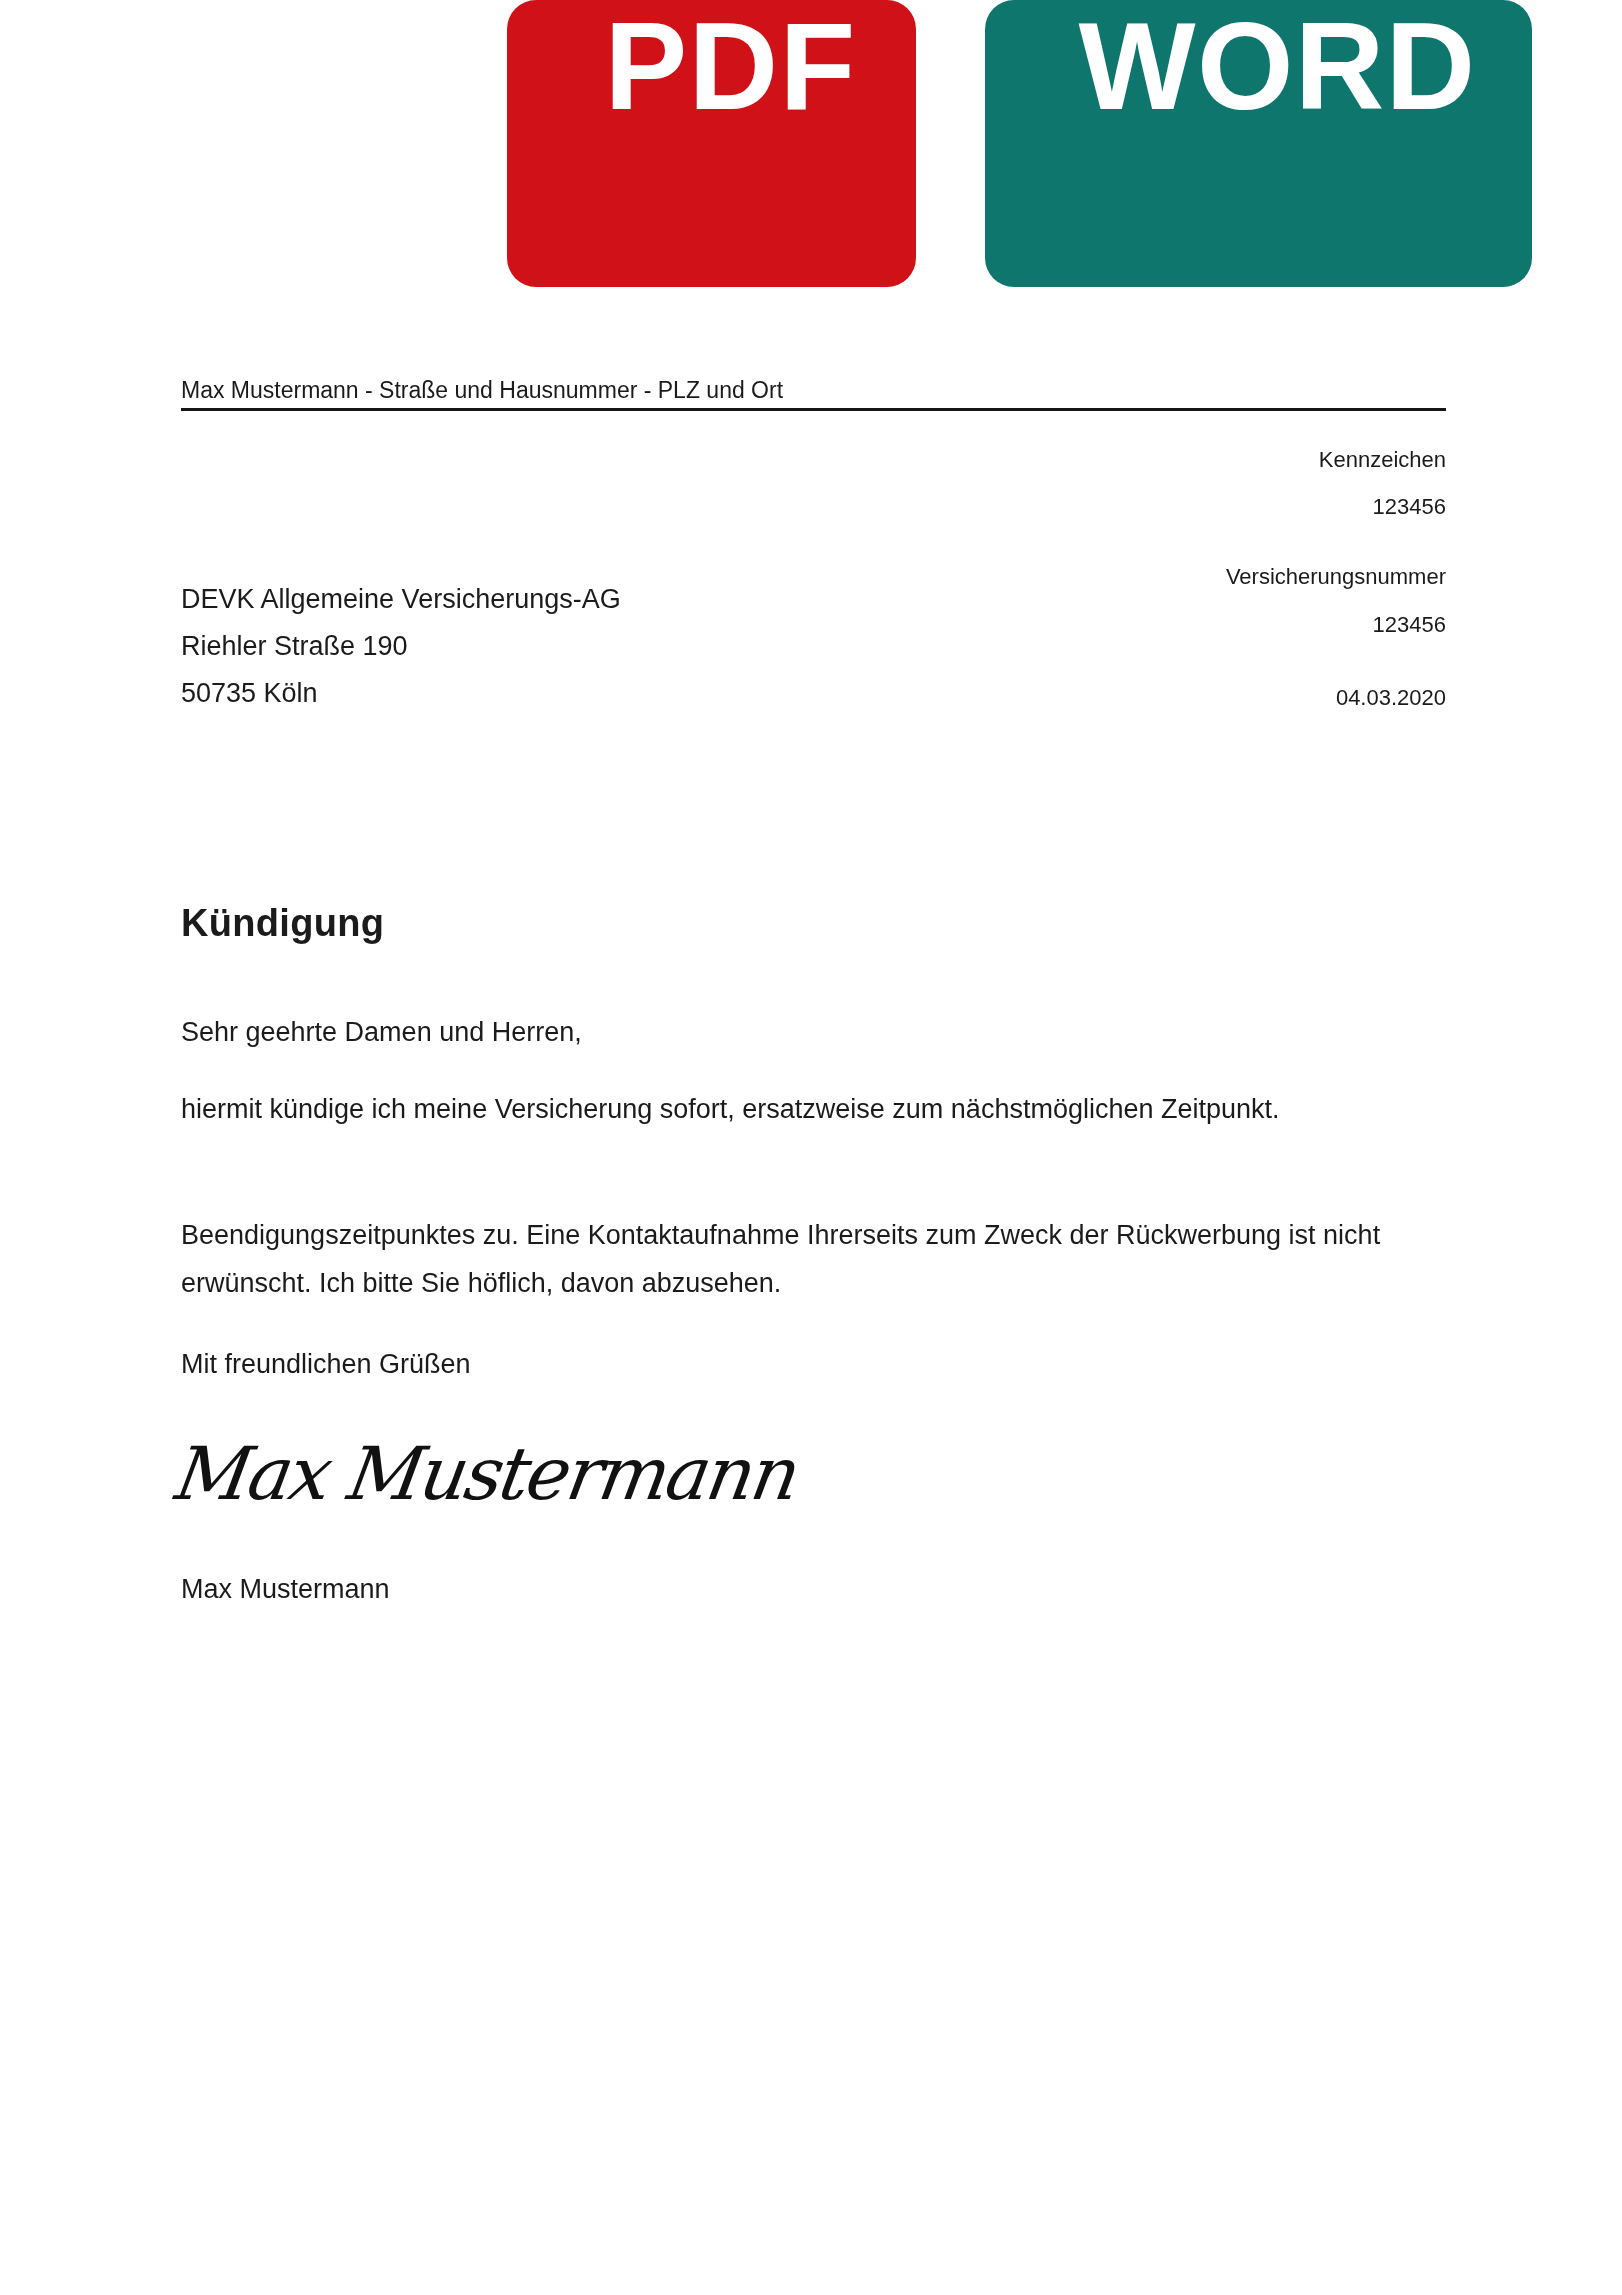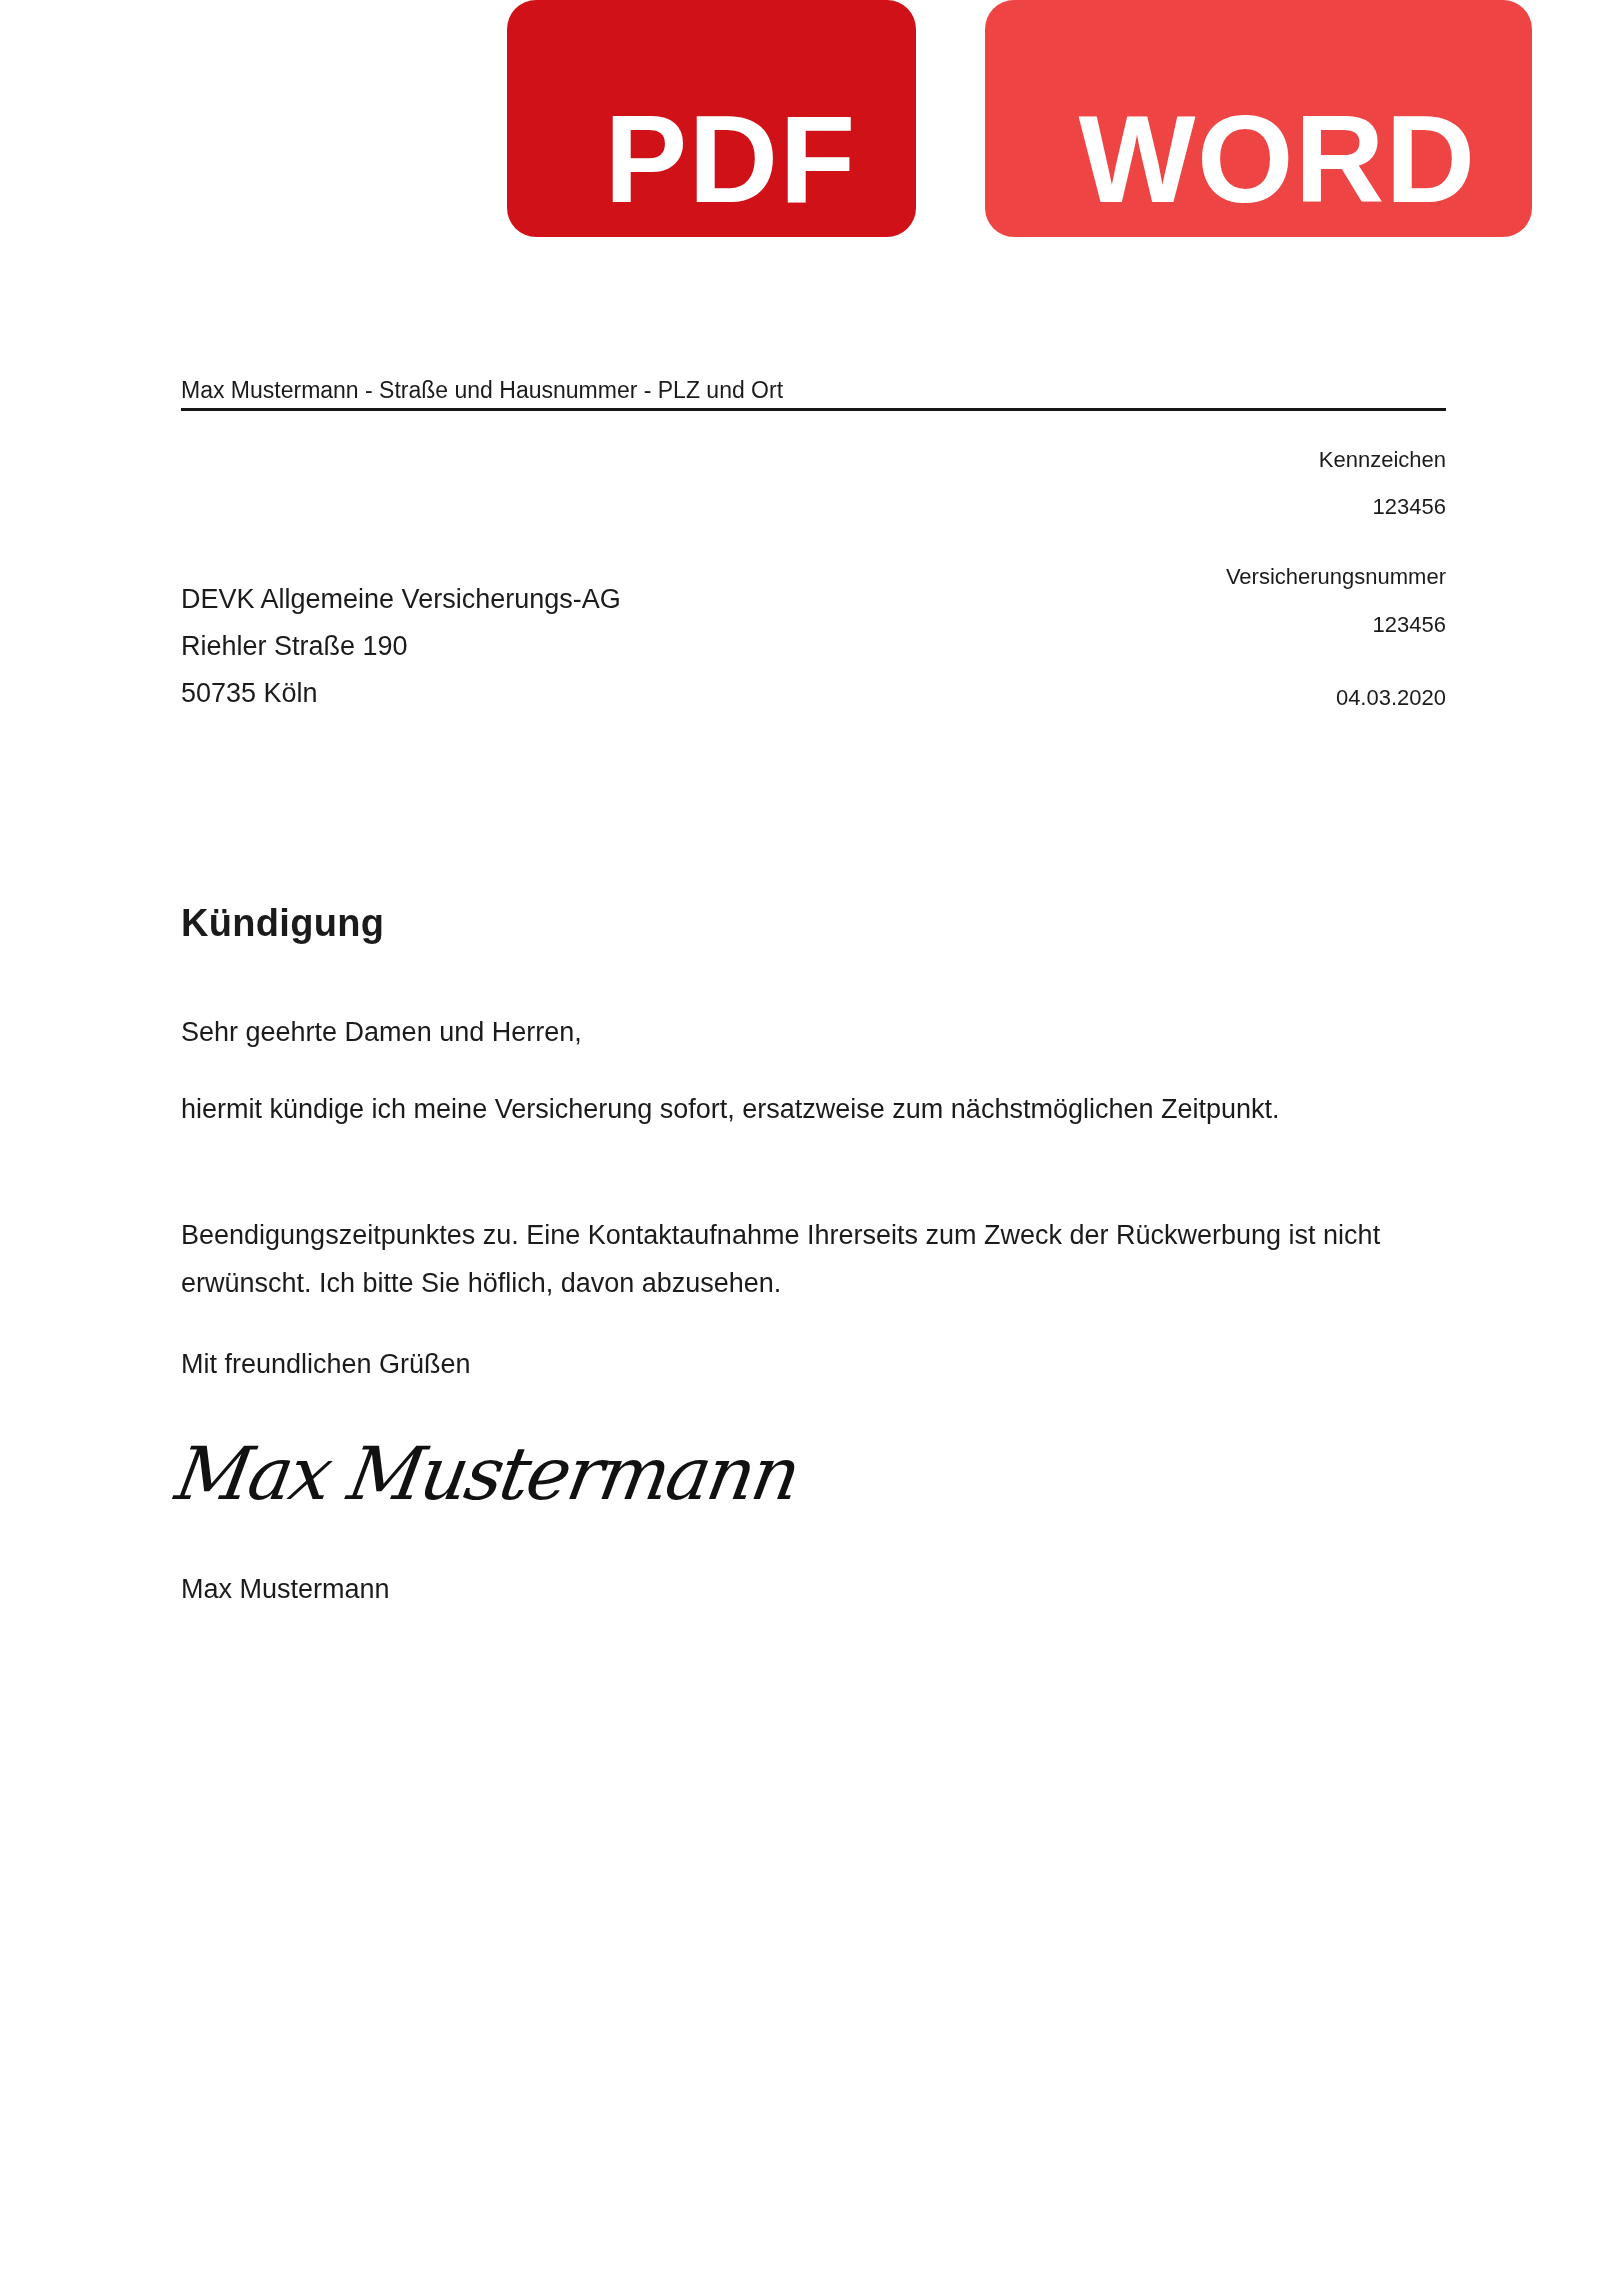--- a/index.html
+++ b/index.html
@@ -15,24 +15,24 @@
     font-family: "Liberation Sans", "DejaVu Sans", sans-serif;
     color: #1b1b1b;
     overflow: hidden;
   }
   .abs { position: absolute; line-height: 1; white-space: nowrap; }
 
   
   .dl-btn {
     position: absolute;
     top: 0;
-    height: 237px;
+    height: 287px;
     border-radius: 29px;
     display: flex;
-    align-items: flex-end;
+    align-items: flex-start;
     justify-content: center;
     border: none;
     cursor: pointer;
     padding-left: 44px;
   }
   .dl-btn .dl-label {
     color: #ffffff;
     font-size: 124px;
     font-weight: bold;
     letter-spacing: 1.3px;
@@ -93,21 +93,21 @@
 </style>
 </head>
 <body>
 
 <div class="page">
 
   <button class="dl-btn btn-pdf" style="background:#d01117;" title="PDF">
     <span class="dl-label">PDF</span>
   </button>
 
-  <button class="dl-btn btn-word" style="background:#ef4444;" title="WORD">
+  <button class="dl-btn btn-word" style="background:#0f766e;" title="WORD">
     <span class="dl-label">WORD</span>
   </button>
 
   <div class="abs sender">Max Mustermann - Straße und Hausnummer - PLZ und Ort</div>
   <div class="rule"></div>
 
   <div class="abs meta-right m-kennz-label">Kennzeichen</div>
   <div class="abs meta-right m-kennz-value">123456</div>
   <div class="abs meta-right m-vers-label">Versicherungsnummer</div>
   <div class="abs meta-right m-vers-value">123456</div>

